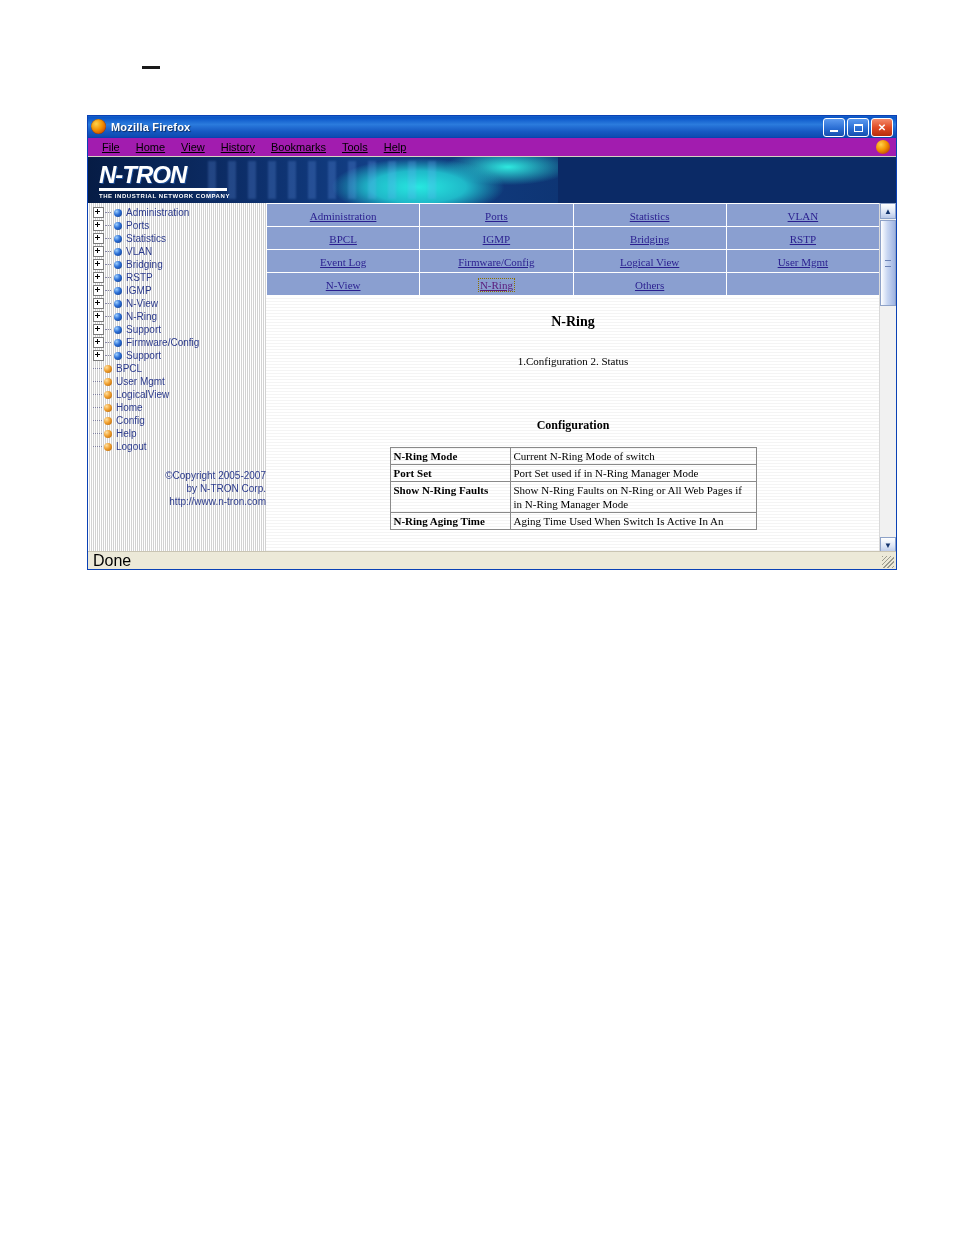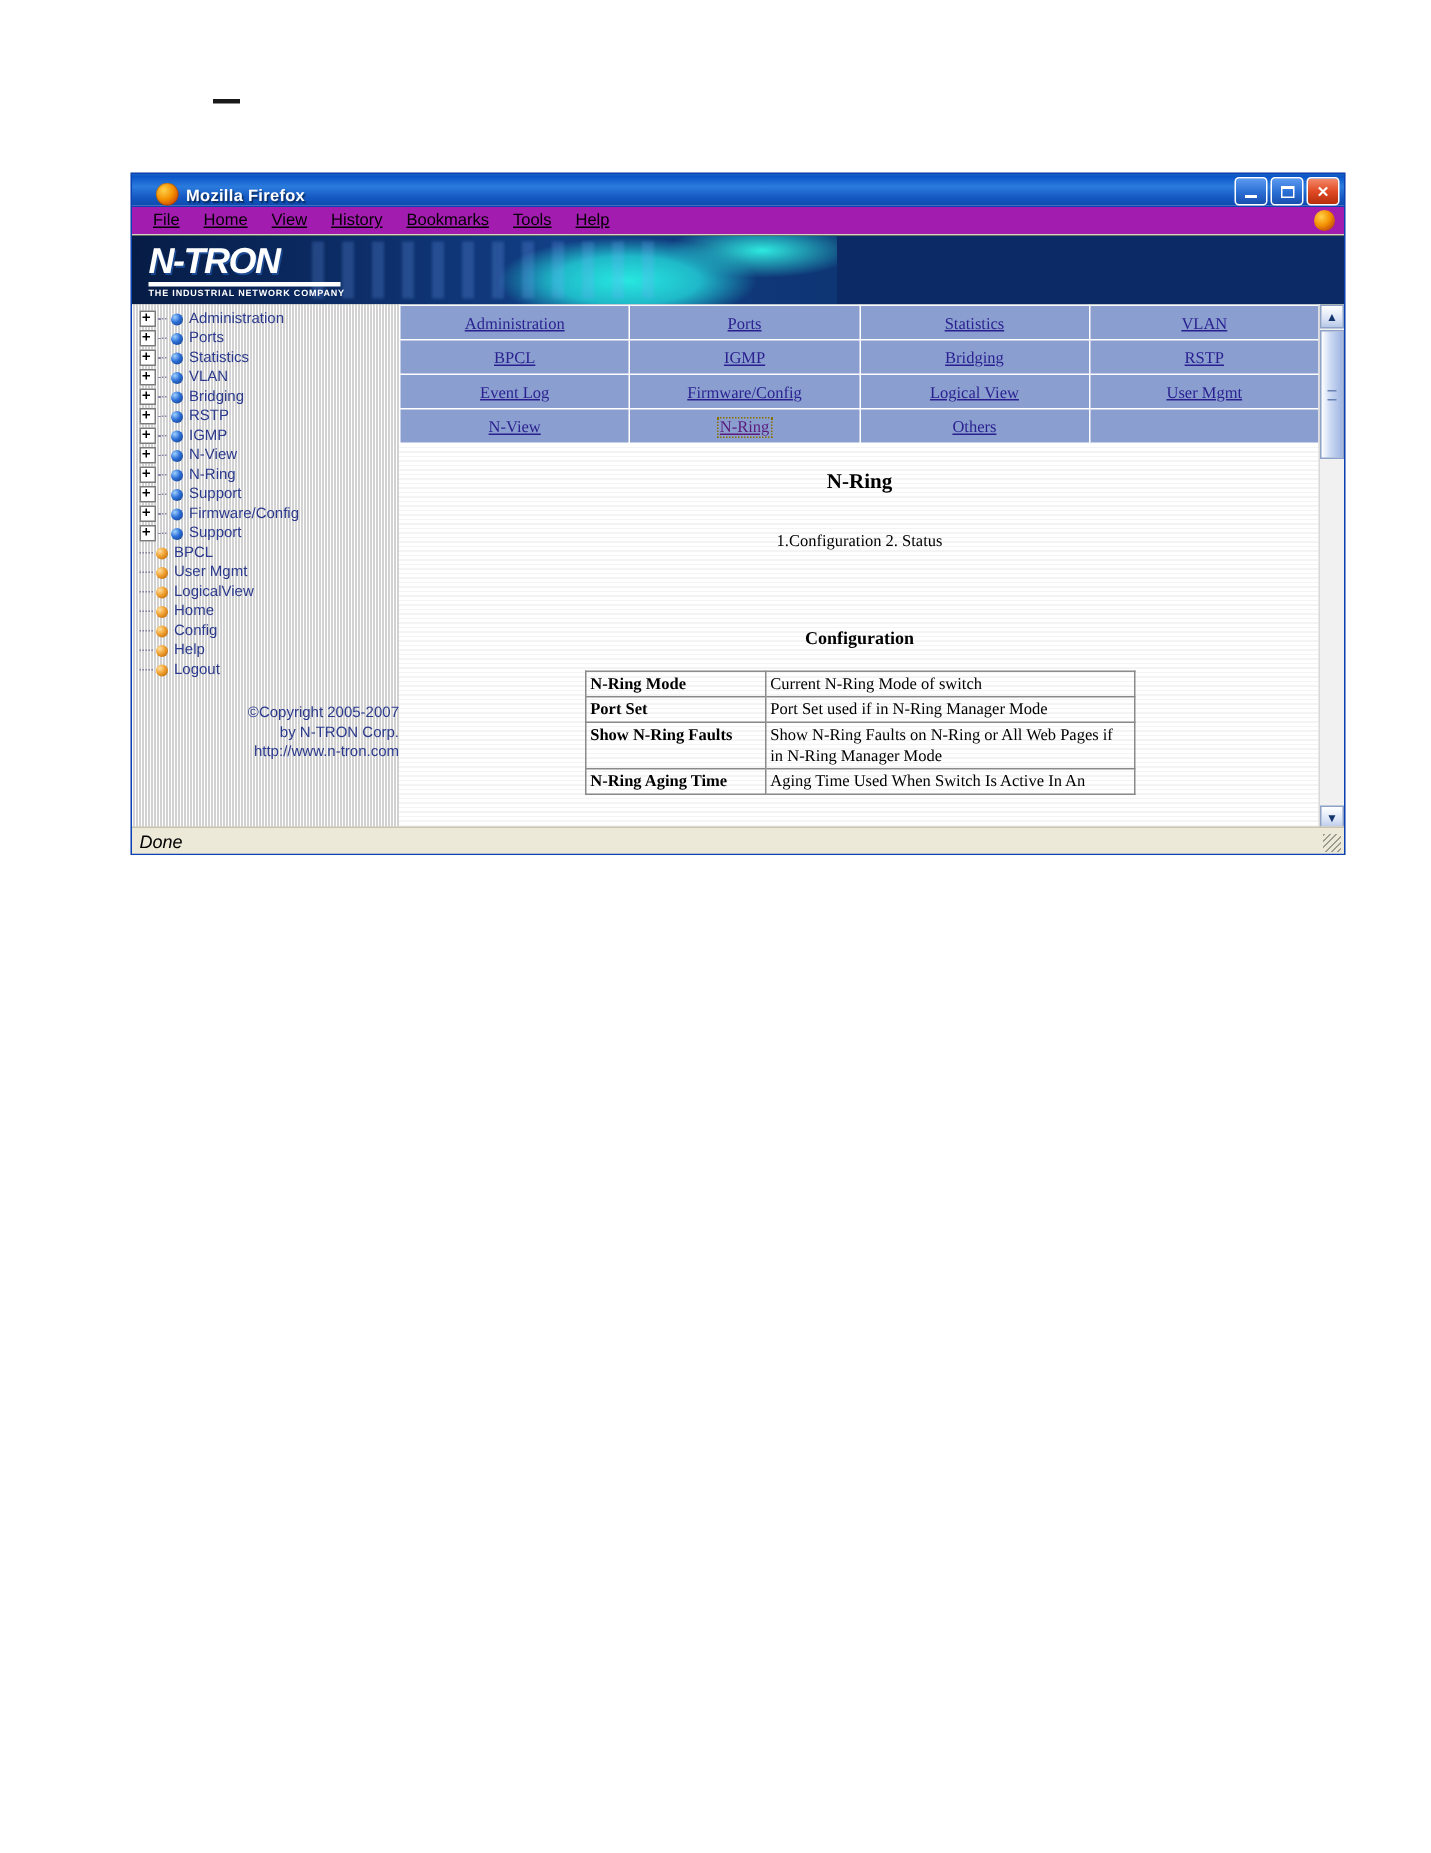--- a/index.html
+++ b/index.html
@@ -15,21 +15,21 @@
 
   
   .window{
     position:absolute;left:87px;top:115px;width:810px;height:455px;
     border:1px solid #0a41b5;background:#ece9d8;
     box-sizing:border-box;
   }
   .titlebar{
     height:21px;
     background:linear-gradient(to bottom,#1861c6 0%,#0a55c8 8%,#2b7bdd 40%,#1558c2 75%,#0d4bb0 100%);
-    display:flex;align-items:flex-end;padding-left:16px;position:relative;
+    display:flex;align-items:center;padding-left:3px;position:relative;
     border-bottom:1px solid #0a41b5;
   }
   .ff-logo{
     width:15px;height:15px;border-radius:50%;
     background:radial-gradient(circle at 35% 32%,#ffd24a 0%,#f39000 45%,#d35400 75%,#8e2b00 100%);
     box-shadow:inset 0 0 1px #5a1a00;flex:0 0 auto;
   }
   .title-text{
     color:#ffffff;font-size:11px;font-weight:bold;margin-left:5px;
     text-shadow:1px 1px 1px rgba(0,0,0,.55);letter-spacing:.2px;
@@ -52,21 +52,21 @@
   .menu-item{
     font-size:11px;color:#000;padding:1px 8px;cursor:default;
   }
   .menu-item u{text-decoration:underline;}
   .menu-right-dot{
     position:absolute;right:6px;top:2px;width:14px;height:14px;border-radius:50%;
     background:radial-gradient(circle at 35% 32%,#ffd24a 0%,#f39000 45%,#c0490a 80%);
   }
 
   
-  .viewport{position:relative;height:396px;background:#4d7c0f;overflow:hidden;}
+  .viewport{position:relative;height:396px;background:#ffffff;overflow:hidden;}
 
   .banner{
     position:absolute;left:0;top:0;right:0;height:46px;
     background:#0b2a66;overflow:hidden;
   }
   .banner-art{
     position:absolute;left:0;top:0;width:470px;height:46px;
     background:
       radial-gradient(ellipse 120px 40px at 330px 30px, #27e8e0 0%, #1fb9c9 40%, rgba(20,60,120,0) 72%),
       radial-gradient(ellipse 90px 26px at 420px 10px, #2ee9df 0%, rgba(20,60,120,0) 70%),
@@ -186,21 +186,21 @@
     border:1px solid #8ea2c8;display:flex;align-items:center;justify-content:center;
   }
   .sb-grip{width:6px;height:5px;border-top:1px solid #6b82b5;border-bottom:1px solid #6b82b5;}
 
   
   .statusbar{
     position:absolute;left:0;right:0;bottom:0;height:17px;
     background:#ece9d8;border-top:1px solid #c9c4b2;
     display:flex;align-items:center;
   }
-  .status-text{font-size:12px;color:#000;padding-left:5px;font-style:italic;}
+  .status-text{font-size:16px;color:#000;padding-left:5px;}
   .status-grip{
     position:absolute;right:2px;bottom:1px;width:12px;height:12px;
     background:
       repeating-linear-gradient(135deg,#9b9b8e 0 1px,rgba(0,0,0,0) 1px 3px);
   }
 </style>
 </head>
 <body>
 
 <div class="page">

